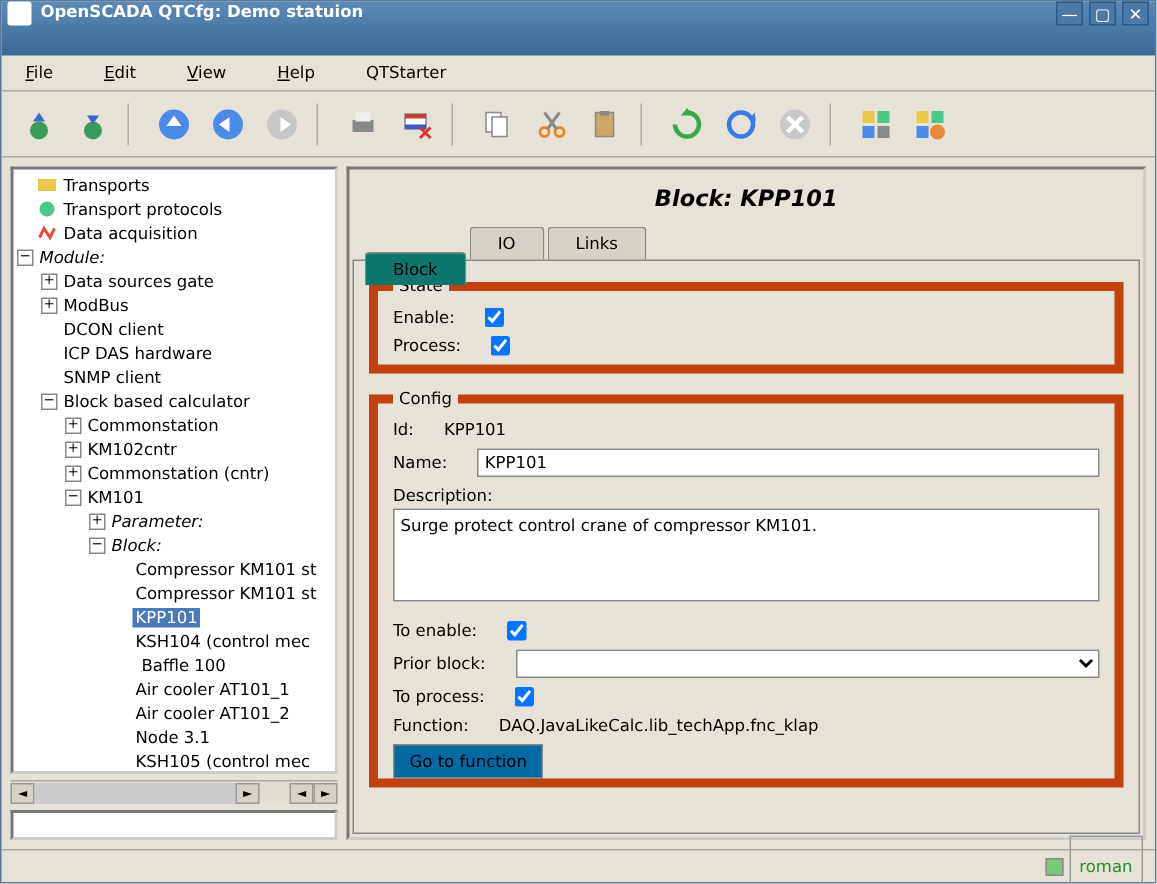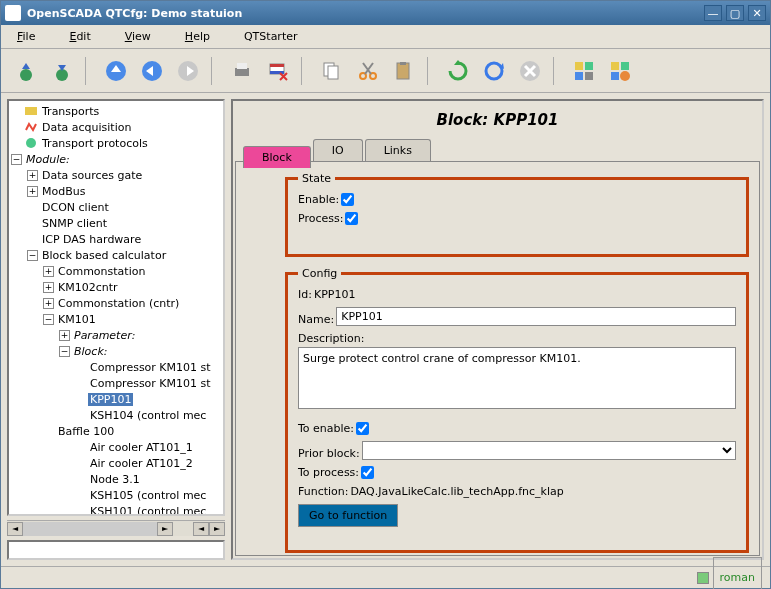--- a/index.html
+++ b/index.html
@@ -1,18 +1,18 @@
 <!DOCTYPE html>
 <html><head>
 <meta charset="utf-8">
 <style>
 * { box-sizing: border-box; margin: 0; padding: 0; font-family: "DejaVu Sans", Arial, sans-serif; font-size: 11px; }
 body { background: #d6d2c8; }
 .window { width: 771px; height: 589px; background: #e6e2d8; border: 1px solid #5a7a9a; display: flex; flex-direction: column; }
-.titlebar { height: 24px; background: linear-gradient(to bottom, #5a8ab8, #3a6a98); display: flex; align-items: center; padding: 0 4px; color: #fff; }
+.titlebar { height: 36px; background: linear-gradient(to bottom, #5a8ab8, #3a6a98); display: flex; padding: 0 4px; color: #fff; }
 .titlebar .icon { width: 16px; height: 16px; background: #fff; border-radius: 2px; margin-right: 6px; }
 .titlebar .title { flex: 1; font-weight: bold; }
 .titlebar .winbtn { width: 18px; height: 16px; margin-left: 4px; background: #4a7aa8; border: 1px solid #2a5a88; display: flex; align-items: center; justify-content: center; color: #fff; cursor: pointer; }
 .menubar { height: 24px; display: flex; align-items: center; padding: 0 8px; gap: 18px; border-bottom: 1px solid #aaa; }
 .menubar .menuitem { padding: 3px 8px; cursor: pointer; }
 .menubar .menuitem u { text-decoration: underline; }
 .toolbar { height: 44px; display: flex; align-items: center; padding: 0 10px; gap: 6px; border-bottom: 1px solid #aaa; }
 .tbtn { width: 30px; height: 30px; display: flex; align-items: center; justify-content: center; cursor: pointer; border-radius: 3px; }
 .tsep { width: 8px; height: 28px; border-left: 1px solid #aaa; margin: 0 2px; }
 .content { flex: 1; display: flex; padding: 6px; gap: 6px; overflow: hidden; }
@@ -27,25 +27,25 @@
 .treenode.selected .label { background: #4a7ab8; color: #fff; }
 .treenode.italic .label { font-style: italic; }
 .hscroll { height: 16px; background: #e0ddd3; border-top: 1px solid #aaa; display: flex; align-items: center; }
 .hscroll .sbtn { width: 16px; height: 14px; background: #d6d2c8; border: 1px solid #999; display: flex; align-items: center; justify-content: center; font-size: 8px; }
 .hscroll .track { flex: 1; background: #ccc; height: 14px; }
 .listbox { height: 20px; background: #fff; border: 2px inset #ccc; }
 .rightpane { flex: 1; background: #e6e2d8; border: 2px inset #ccc; display: flex; flex-direction: column; overflow: hidden; padding: 2px; }
 .pagetitle { text-align: center; font-size: 15px; font-weight: bold; font-style: italic; padding: 8px 0 10px 0; }
 .tabs { display: flex; padding-left: 8px; }
 .tab { padding: 4px 18px; border: 1px solid #888; border-bottom: none; background: #d6d2c8; cursor: pointer; margin-right: 2px; border-radius: 3px 3px 0 0; }
-.tab.active { background: #ec4899; position: relative; top: 7px; font-weight: normal; }
+.tab.active { background: #0f766e; position: relative; top: 17px; font-weight: normal; }
 .tabbody { flex: 1; border: 1px solid #888; padding: 10px; overflow: auto; }
-fieldset { border: 3px solid #c2410c; padding: 8px 10px 23px 10px; margin-bottom: 10px; margin-left: 39px; }
+fieldset { border: 6px solid #c2410c; padding: 8px 10px 0 10px; margin-bottom: 10px; }
 fieldset legend { padding: 0 4px; }
-.row { display: flex; align-items: flex-end; margin-bottom: 6px; gap: 2px; }
+.row { display: flex; align-items: center; margin-bottom: 6px; gap: 20px; }
 .row label { white-space: nowrap; }
 input[type=text] { border: 1px solid #888; padding: 2px 4px; background: #fff; }
 textarea { border: 1px solid #888; padding: 4px; background: #fff; width: 100%; height: 62px; resize: none; font-family: inherit; }
 select { border: 1px solid #888; background: #fff; padding: 1px; }
 .btn { border: 1px solid #888; background: #0369a1; padding: 4px 10px; cursor: pointer; }
 .statusbar { height: 22px; border-top: 1px solid #aaa; display: flex; align-items: center; justify-content: flex-end; padding: 0 8px; gap: 4px; }
 .statusbox { border: 1px solid #999; padding: 13px 6px; color: #2a8a2a; }
 .statusled { width: 12px; height: 12px; border: 1px solid #888; background: #7aca7a; }
 </style>
 </head>
@@ -180,54 +180,54 @@
           <div class="treenode" style="padding-left:2px">
               <span class="noToggle"></span>
               <svg class="nicon">
                 <rect x="1" y="3" width="12" height="8" fill="#e8c84a"></rect>
               </svg>
               <span class="label">Transports</span>
             </div>
           <div class="treenode" style="padding-left:2px">
               <span class="noToggle"></span>
               <svg class="nicon">
+                <circle cx="7" cy="7" r="5" fill="#4ac88a"></circle>
+              </svg>
+              <span class="label">Transport protocols</span>
+            </div>
+          <div class="treenode" style="padding-left:2px">
+              <span class="noToggle"></span>
+              <svg class="nicon">
                 <path d="M2 10 L5 4 L9 10 L12 4" stroke="#e84a3a" fill="none" stroke-width="2"></path>
               </svg>
               <span class="label">Data acquisition</span>
             </div>
-          <div class="treenode" style="padding-left:2px">
-              <span class="noToggle"></span>
-              <svg class="nicon">
-                <circle cx="7" cy="7" r="5" fill="#4ac88a"></circle>
-              </svg>
-              <span class="label">Transport protocols</span>
-            </div>
           <div class="treenode italic" style="padding-left:2px">
               <span class="toggle">−</span>
               <span class="label">Module:</span>
             </div>
           <div class="treenode" style="padding-left:18px">
               <span class="toggle">+</span>
               <span class="label">Data sources gate</span>
             </div>
           <div class="treenode" style="padding-left:18px">
               <span class="toggle">+</span>
               <span class="label">ModBus</span>
             </div>
           <div class="treenode" style="padding-left:18px">
               <span class="noToggle"></span>
               <span class="label">DCON client</span>
             </div>
           <div class="treenode" style="padding-left:18px">
               <span class="noToggle"></span>
+              <span class="label">ICP DAS hardware</span>
+            </div>
+          <div class="treenode" style="padding-left:18px">
+              <span class="noToggle"></span>
               <span class="label">SNMP client</span>
-            </div>
-          <div class="treenode" style="padding-left:18px">
-              <span class="noToggle"></span>
-              <span class="label">ICP DAS hardware</span>
             </div>
           <div class="treenode" style="padding-left:18px">
               <span class="toggle">−</span>
               <span class="label">Block based calculator</span>
             </div>
           <div class="treenode" style="padding-left:34px">
               <span class="toggle">+</span>
               <span class="label">Commonstation</span>
             </div>
           <div class="treenode" style="padding-left:34px">
@@ -259,21 +259,21 @@
               <span class="label">Compressor KM101 st</span>
             </div>
           <div class="treenode selected" style="padding-left:66px">
               <span class="noToggle"></span>
               <span class="label">KPP101</span>
             </div>
           <div class="treenode" style="padding-left:66px">
               <span class="noToggle"></span>
               <span class="label">KSH104 (control mec</span>
             </div>
-          <div class="treenode" style="padding-left:34px">
+          <div class="treenode" style="padding-left:70px">
               <span class="noToggle"></span>
               <span class="label">Baffle 100</span>
             </div>
           <div class="treenode" style="padding-left:66px">
               <span class="noToggle"></span>
               <span class="label">Air cooler AT101_1</span>
             </div>
           <div class="treenode" style="padding-left:66px">
               <span class="noToggle"></span>
               <span class="label">Air cooler AT101_2</span>

